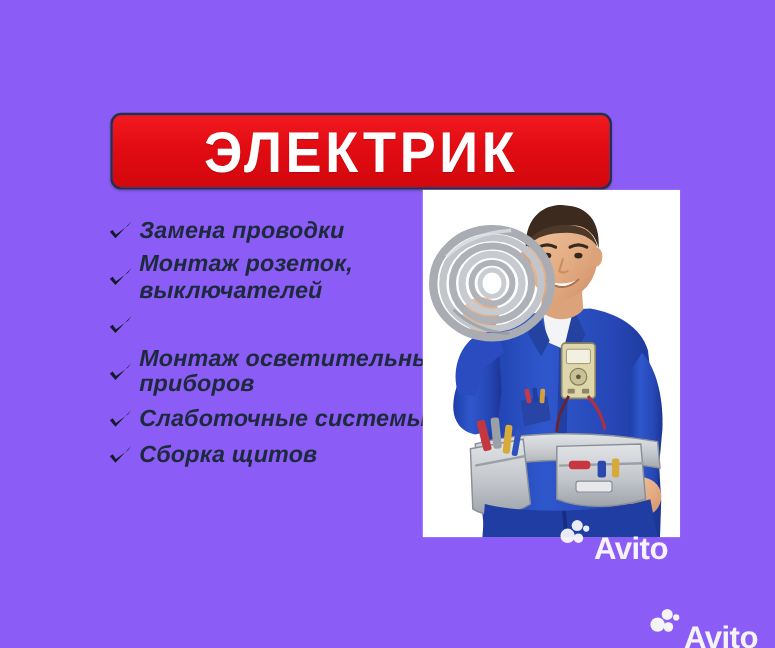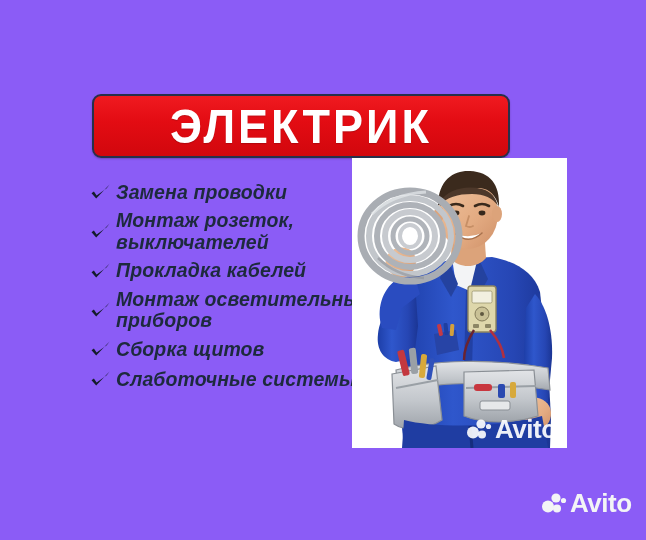--- a/index.html
+++ b/index.html
@@ -92,20 +92,21 @@
     pointer-events: none;
     user-select: none;
   }
   .avito-wm .wm-dots { flex: 0 0 auto; margin-right: 3px; }
   .avito-wm .wm-dots svg { display: block; }
   .avito-wm .wm-text {
     font-size: 26px;
     font-weight: bold;
     letter-spacing: -0.5px;
     line-height: 1;
+    margin-top: 28px;
   }
   #avito-watermark-photo {
     left: 466px;
     top: 416px;
   }
   #avito-watermark-photo .wm-text { color: rgba(255,255,255,0.92); }
 
   #avito-watermark-corner {
     left: 541px;
     top: 490px;
@@ -140,48 +141,47 @@
       </span>
       <span class="bullet-text">Монтаж розеток, выключателей</span>
     </div>
 
     <div class="bullet-row">
       <span class="check-icon">
         <svg width="24" height="24" viewBox="0 0 24 24">
           <path d="M3.5 12.2 L8.2 17.6 L21.5 3.4 L18.7 7.2 L8.6 14.4 L5.9 10.6 Z" fill="#141c2b"></path>
         </svg>
       </span>
-      <span class="bullet-text">Прокладка кабелей</span>
     </div>
 
     <div class="bullet-row">
       <span class="check-icon">
         <svg width="24" height="24" viewBox="0 0 24 24">
           <path d="M3.5 12.2 L8.2 17.6 L21.5 3.4 L18.7 7.2 L8.6 14.4 L5.9 10.6 Z" fill="#141c2b"></path>
         </svg>
       </span>
       <span class="bullet-text">Монтаж осветительных приборов</span>
     </div>
 
     <div class="bullet-row">
       <span class="check-icon">
         <svg width="24" height="24" viewBox="0 0 24 24">
           <path d="M3.5 12.2 L8.2 17.6 L21.5 3.4 L18.7 7.2 L8.6 14.4 L5.9 10.6 Z" fill="#141c2b"></path>
         </svg>
       </span>
+      <span class="bullet-text">Слаботочные системы</span>
+    </div>
+
+    <div class="bullet-row">
+      <span class="check-icon">
+        <svg width="24" height="24" viewBox="0 0 24 24">
+          <path d="M3.5 12.2 L8.2 17.6 L21.5 3.4 L18.7 7.2 L8.6 14.4 L5.9 10.6 Z" fill="#141c2b"></path>
+        </svg>
+      </span>
       <span class="bullet-text">Сборка щитов</span>
-    </div>
-
-    <div class="bullet-row">
-      <span class="check-icon">
-        <svg width="24" height="24" viewBox="0 0 24 24">
-          <path d="M3.5 12.2 L8.2 17.6 L21.5 3.4 L18.7 7.2 L8.6 14.4 L5.9 10.6 Z" fill="#141c2b"></path>
-        </svg>
-      </span>
-      <span class="bullet-text">Слаботочные системы</span>
     </div>
 
   </div>
 
   <div id="photo">
     <svg width="215" height="290" viewBox="0 0 215 290">
       <defs>
         <linearGradient id="uniGrad" x1="0" y1="0" x2="1" y2="0">
           <stop offset="0%" stop-color="#1d3ea8"></stop>
           <stop offset="35%" stop-color="#2f57cc"></stop>

